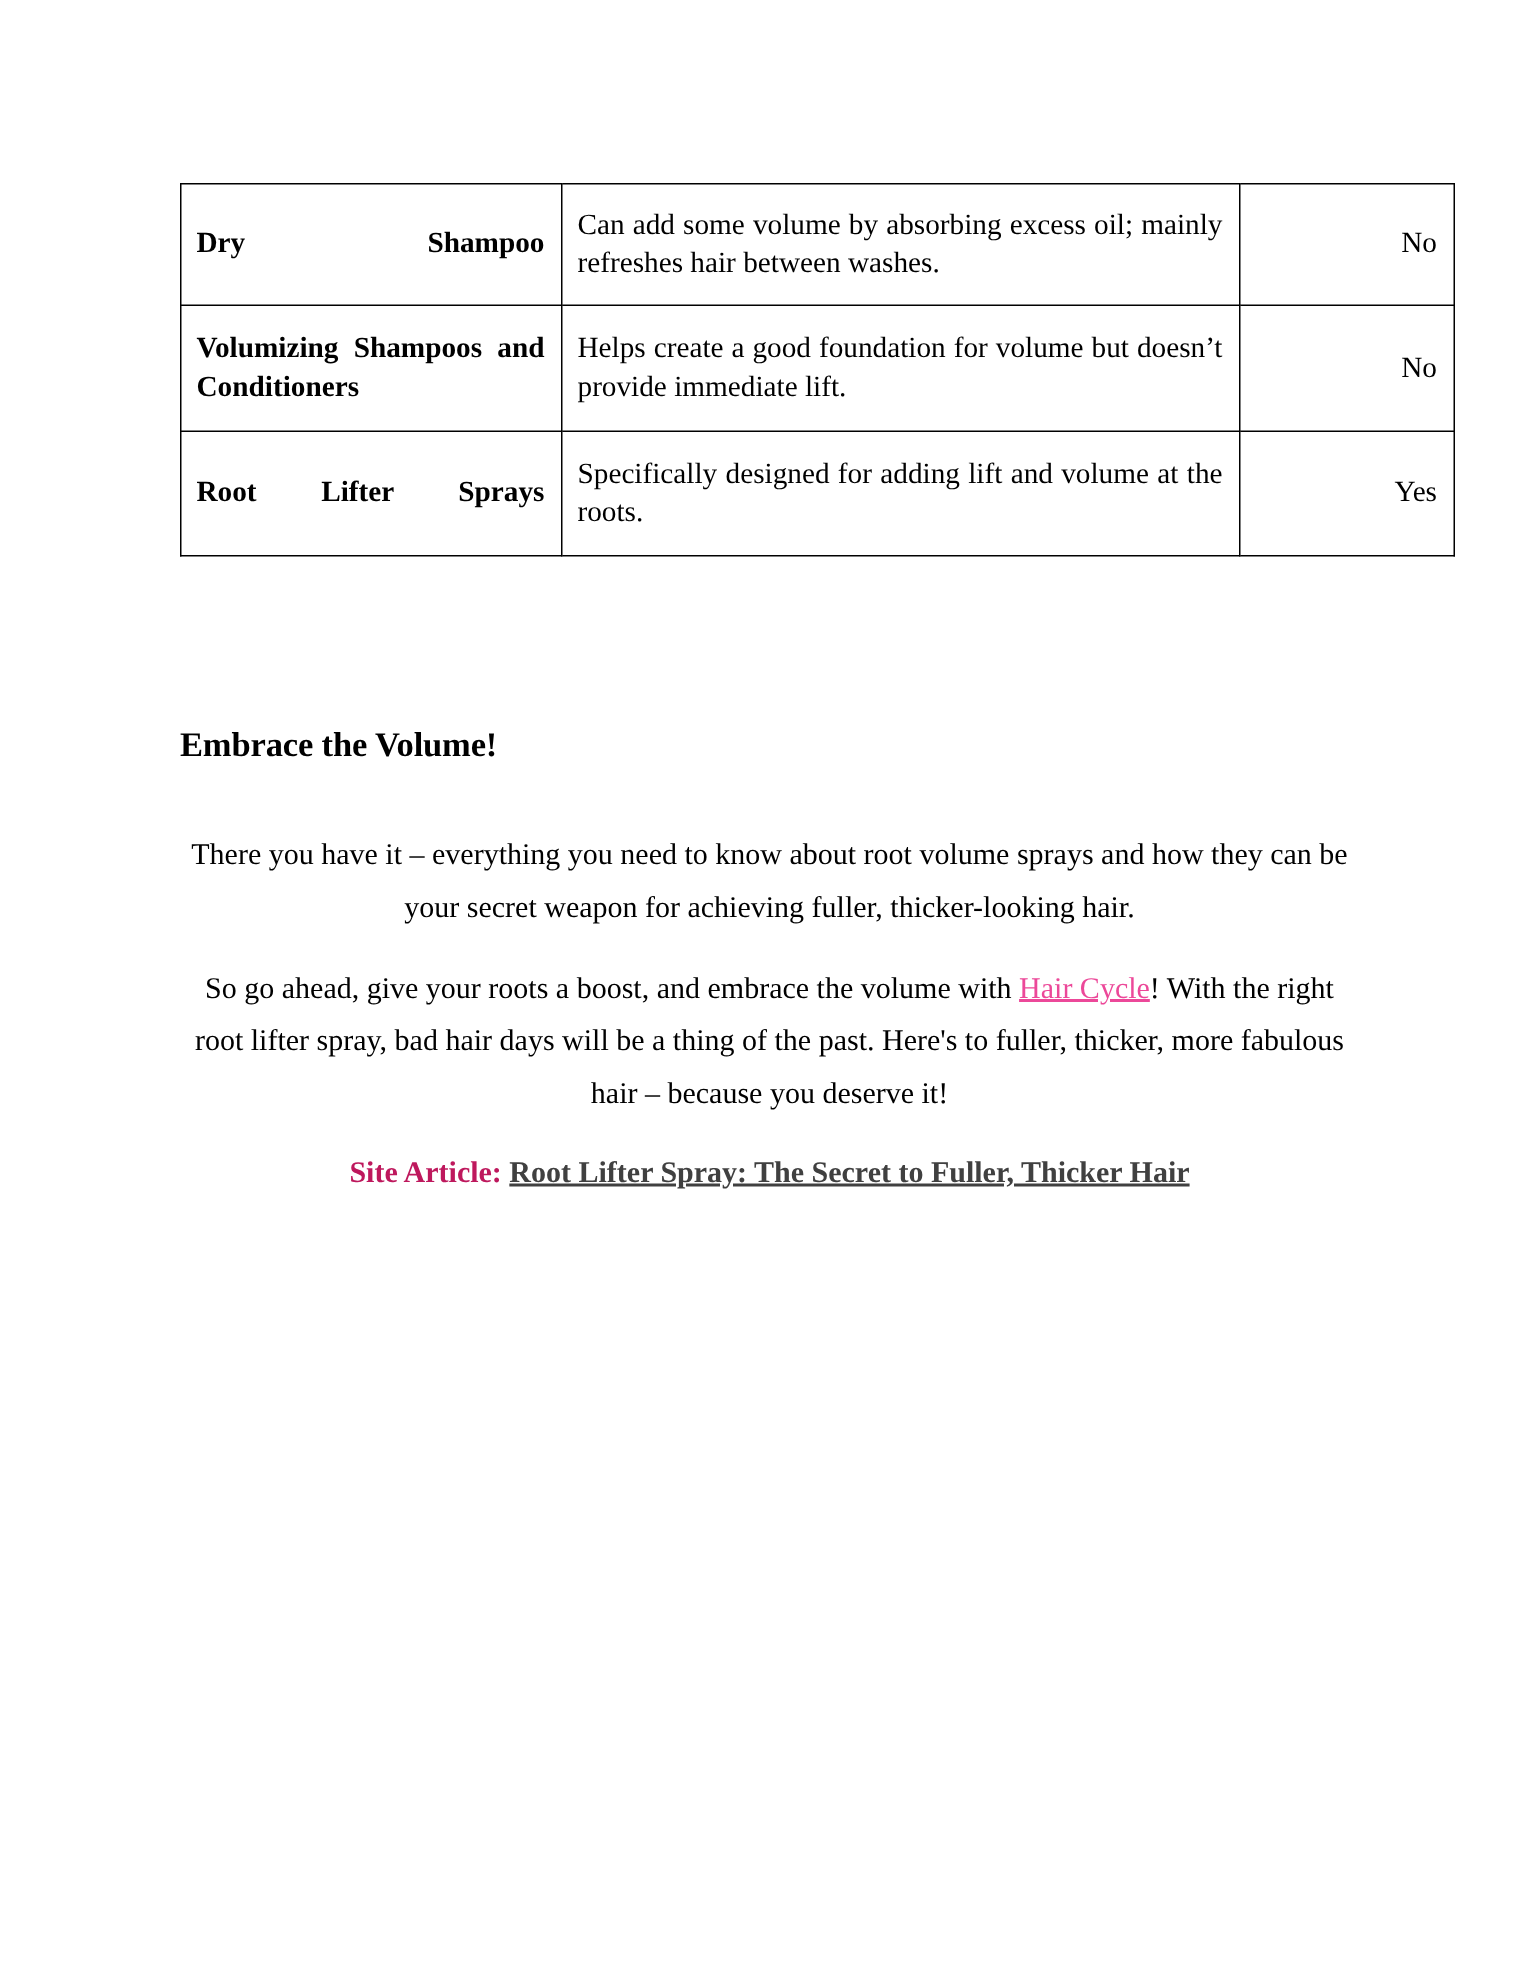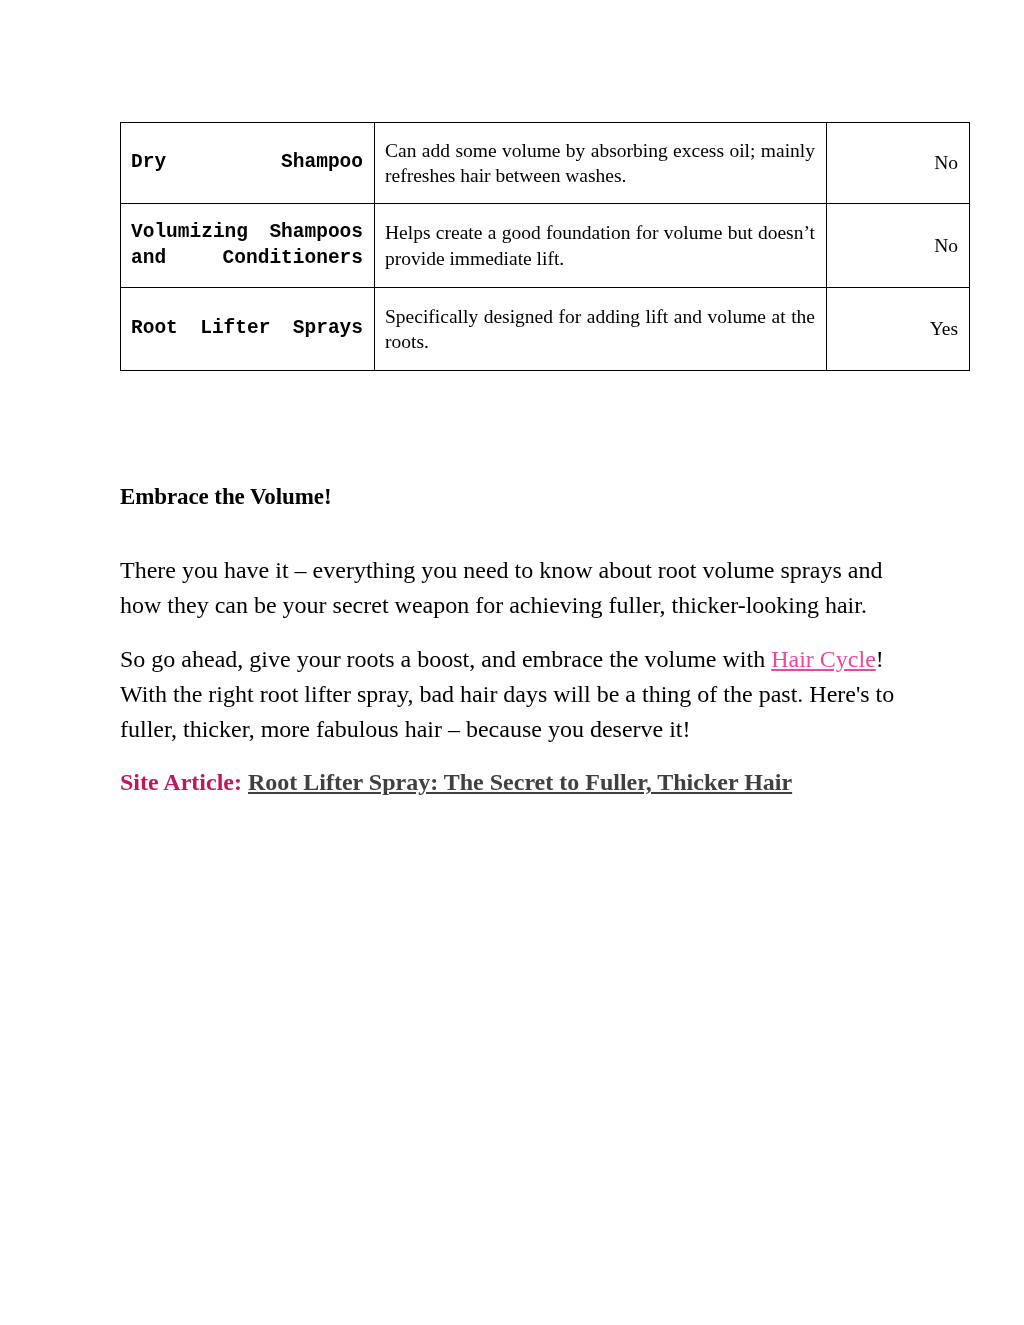--- a/index.html
+++ b/index.html
@@ -46,21 +46,20 @@
   }
   .col-type {
     width: 232px;
     font-weight: bold;
     text-align: justify;
     text-align-last: justify;
     hyphens: none;
   }
   .col-type .type-text {
     display: block;
-    font-family: Liberation Mono, monospace;
   }
   .col-desc {
     width: 430px;
     text-align: justify;
     text-align-last: left;
     font-weight: normal;
     margin-top: 12px;
   }
   .col-lift {
     width: 121px;
@@ -89,24 +88,24 @@
   }
 
   
   .body-block {
     position: absolute;
     left: 120px;
     width: 786px;
   }
   .body-para {
     margin: 0;
-    font-size: 24px;
+    font-size: 20px;
     line-height: 35px;
     color: #000000;
-    text-align: left;
+    text-align: center;
   }
   #para-1 { top: 553px; }
   #para-2 { top: 642px; }
   #para-3 { top: 765px; }
 
   .link {
     color: #ec4899;
     text-decoration: underline;
     cursor: pointer;
   }

